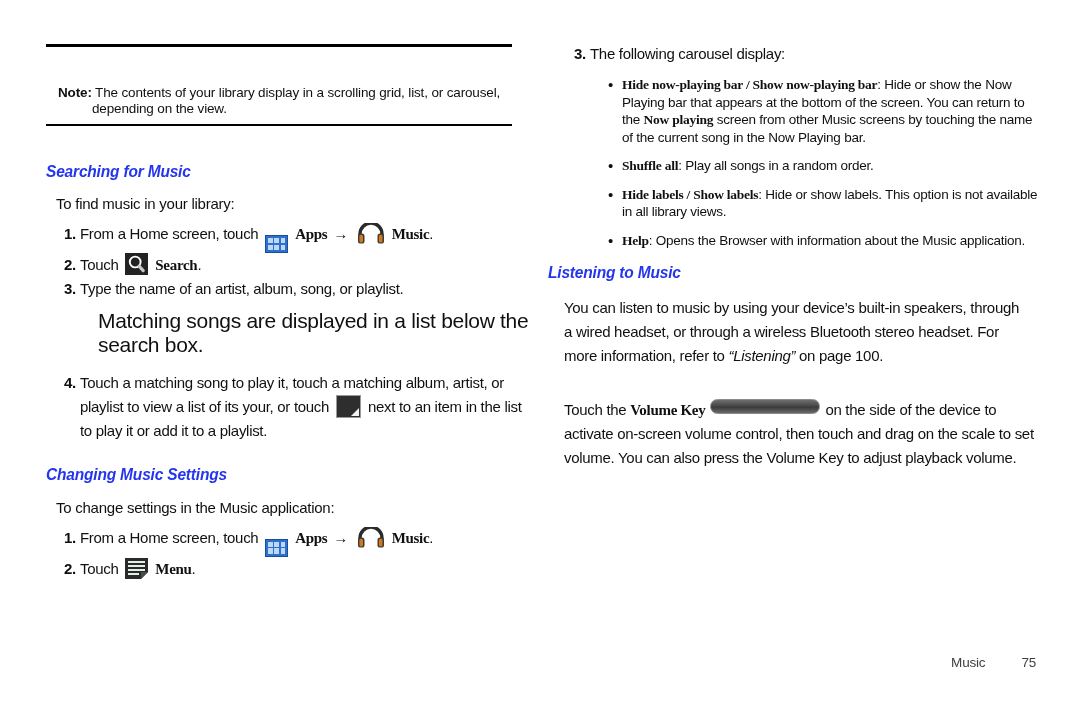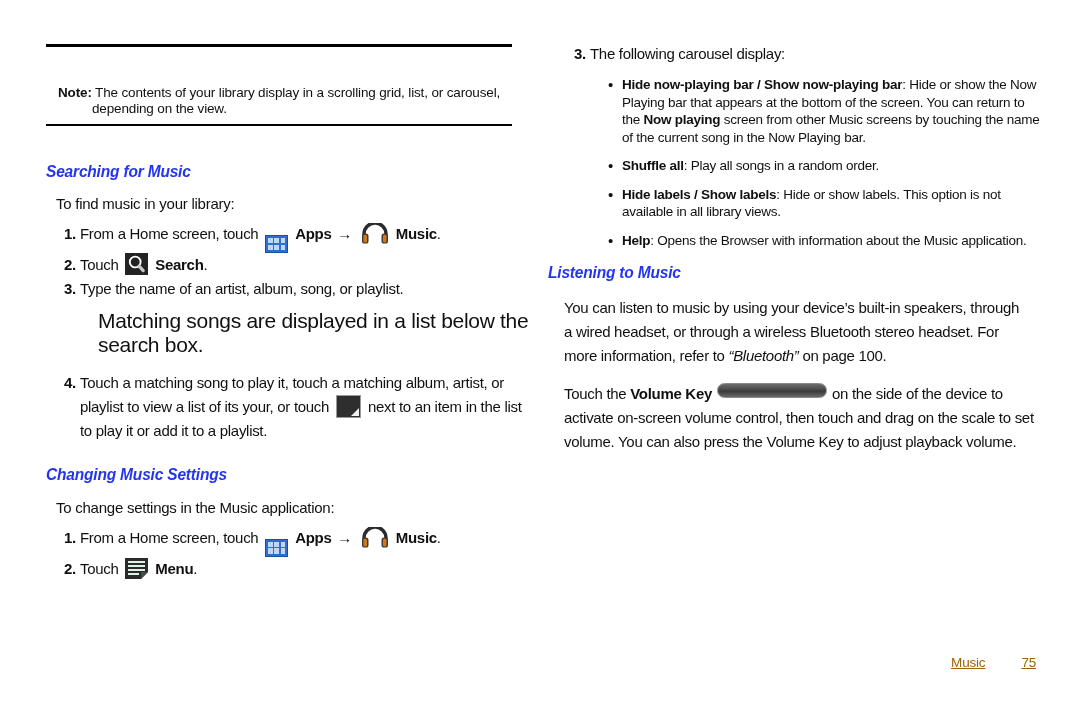--- a/index.html
+++ b/index.html
@@ -124,21 +124,21 @@
   .bullet-dot {
     flex: 0 0 auto;
     width: 14px;
     font-size: 15px;
     line-height: 17.5px;
   }
   .bullet-body {
     flex: 1 1 auto;
   }
 
-  b, strong { font-weight: bold; }
+  b, strong { font-weight: bold; font-family: Liberation Serif, serif; }
   i, em { font-style: italic; }
 
   
   .icon {
     display: inline-block;
     vertical-align: -4px;
     margin: 0 3px;
     position: relative;
   }
 
@@ -211,22 +211,21 @@
 
   
   .footer {
     position: absolute;
     left: 556px;
     top: 655px;
     width: 480px;
     font-size: 13.5px;
     letter-spacing: -0.2px;
     text-align: right;
-    color: #a16207;
-    text-decoration: underline;
+    color: #404040;
   }
   .footer-label { margin-right: 36px; }
 </style>
 </head>
 <body>
 
 <div class="page">
 
   <div class="col col-left">
 
@@ -369,23 +368,23 @@
         <li class="bullet">
           <span class="bullet-dot">•</span>
           <span class="bullet-body"><b>Help</b><span>: Opens the Browser with information about the Music application.</span></span>
         </li>
       </ul>
     </div>
 
     <div style="margin-top:14px">
       <div class="section-heading" style="margin-left:-8px">Listening to Music</div>
 
-      <div class="para" style="margin-top:14px;padding-left:8px;width:466px"><span>You can listen to music by using your device’s built-in speakers, through a wired headset, or through a wireless Bluetooth stereo headset. For more information, refer to </span><i>“Bluetooth”</i><span> on page 100.</span></div>
-
-      <div class="para" style="margin-top:14px;padding-left:8px;width:472px"><span>Touch the </span><b>Volume Key</b><span class="icon-volume"></span><span>on the side of the device to activate on-screen volume control, then touch and drag on the scale to set volume. You can also press the Volume Key to adjust playback volume.</span></div>
+      <div class="para" style="margin-top:14px;padding-left:8px;width:466px"><span>You can listen to music by using your device’s built-in speakers, through a wired headset, or through a wireless Bluetooth stereo headset. For more information, refer to </span><i>“Listening”</i><span> on page 100.</span></div>
+
+      <div class="para" style="margin-top:30px;padding-left:8px;width:472px"><span>Touch the </span><b>Volume Key</b><span class="icon-volume"></span><span>on the side of the device to activate on-screen volume control, then touch and drag on the scale to set volume. You can also press the Volume Key to adjust playback volume.</span></div>
     </div>
   </div>
 
   <div class="footer">
     <span class="footer-label">Music</span><span>75</span>
   </div>
 
 </div>
 
 </body></html>

